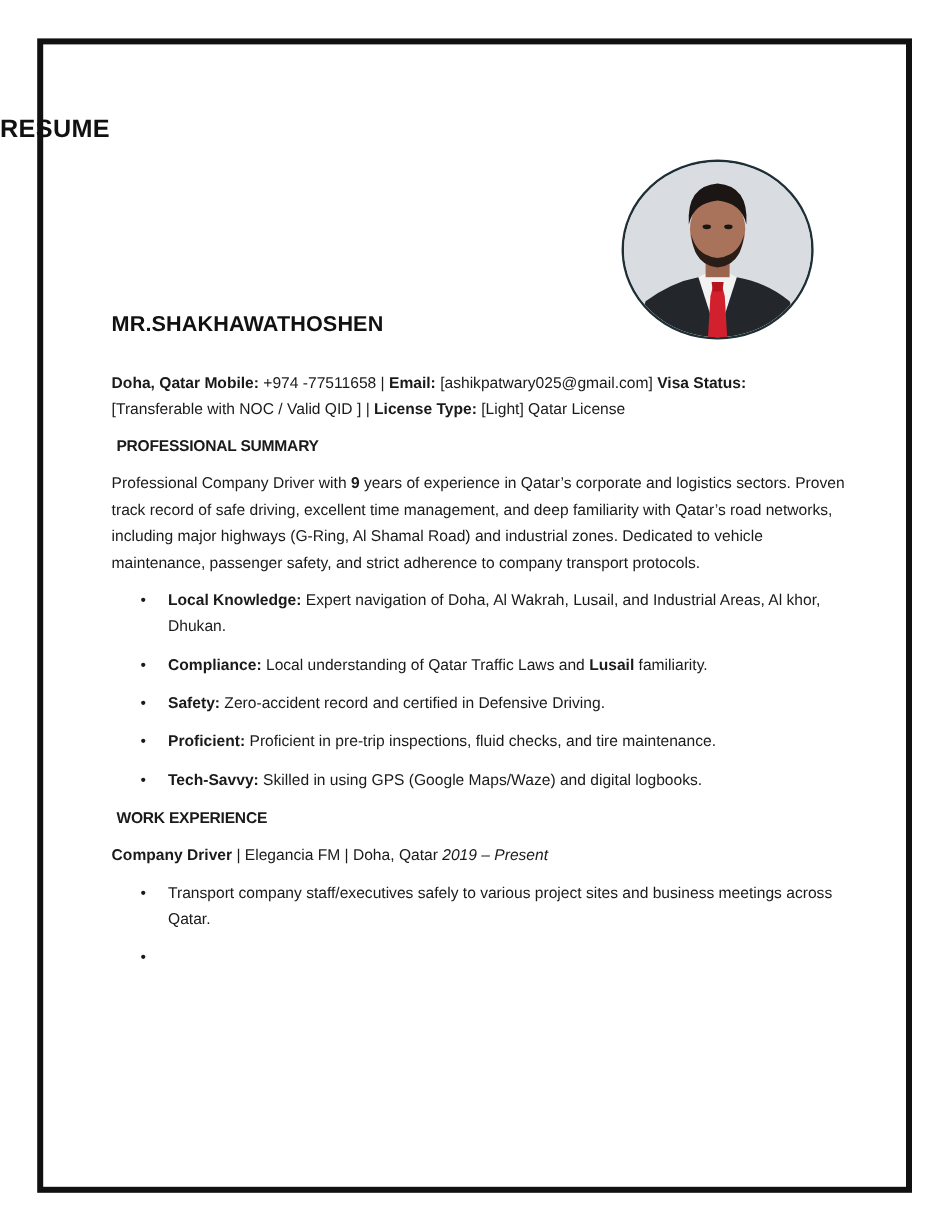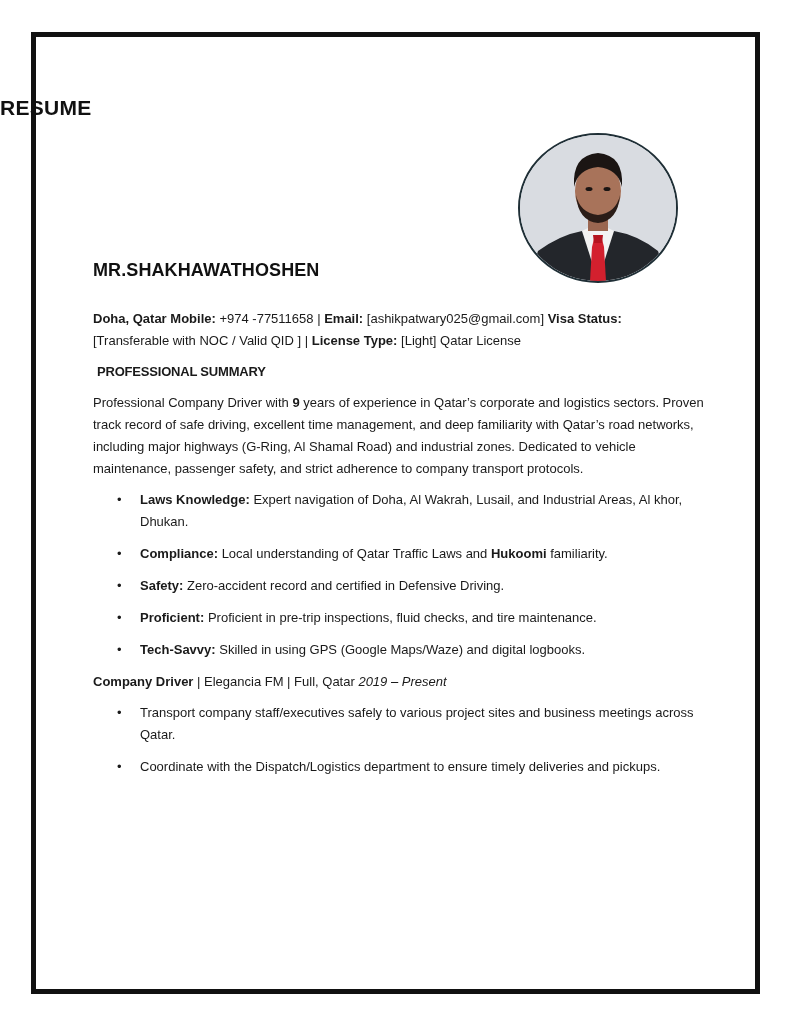--- a/index.html
+++ b/index.html
@@ -136,44 +136,44 @@
     <span>[Transferable with NOC / Valid QID ]</span><span> | </span><span class="b">License Type:</span>
     <span>[Light] Qatar License</span>
   </p>
 
   <div class="section-heading">PROFESSIONAL SUMMARY</div>
   <p class="paragraph"><span>Professional Company Driver with </span><span class="b">9</span><span> years of experience in Qatar’s corporate and logistics sectors. Proven track record of safe driving, excellent time management, and deep familiarity with Qatar’s road networks, including major highways (G-Ring, Al Shamal Road) and industrial zones. Dedicated to vehicle maintenance, passenger safety, and strict adherence to company transport protocols.</span></p>
 
   <ul class="bullets">
     <li>
       <span class="dot">•</span>
-      <span class="b">Laws Knowledge:</span><span> Expert navigation of Doha, Al Wakrah, Lusail, and Industrial Areas, Al khor, Dhukan.</span>
+      <span class="b">Local Knowledge:</span><span> Expert navigation of Doha, Al Wakrah, Lusail, and Industrial Areas, Al khor, Dhukan.</span>
     </li>
     <li>
       <span class="dot">•</span>
-      <span class="b">Compliance:</span><span> Local understanding of Qatar Traffic Laws and </span><span class="b">Hukoomi</span><span> familiarity.</span>
+      <span class="b">Compliance:</span><span> Local understanding of Qatar Traffic Laws and </span><span class="b">Lusail</span><span> familiarity.</span>
     </li>
     <li>
       <span class="dot">•</span>
       <span class="b">Safety:</span><span> Zero-accident record and certified in Defensive Driving.</span>
     </li>
     <li>
       <span class="dot">•</span>
       <span class="b">Proficient:</span><span> Proficient in pre-trip inspections, fluid checks, and tire maintenance.</span>
     </li>
     <li>
       <span class="dot">•</span>
       <span class="b">Tech-Savvy:</span><span> Skilled in using GPS (Google Maps/Waze) and digital logbooks.</span>
     </li>
   </ul>
 
-  <p class="job-line"><span class="b">Company Driver</span><span> | Elegancia FM | Full, Qatar </span><span class="i">2019 – Present</span></p>
+  <div class="section-heading">WORK EXPERIENCE</div>
+  <p class="job-line"><span class="b">Company Driver</span><span> | Elegancia FM | Doha, Qatar </span><span class="i">2019 – Present</span></p>
   <ul class="bullets">
     <li>
       <span class="dot">•</span>
       <span>Transport company staff/executives safely to various project sites and business meetings across Qatar.</span>
     </li>
     <li>
       <span class="dot">•</span>
-      <span>Coordinate with the Dispatch/Logistics department to ensure timely deliveries and pickups.</span>
     </li>
   </ul>
 </div>
 
 </body></html>

